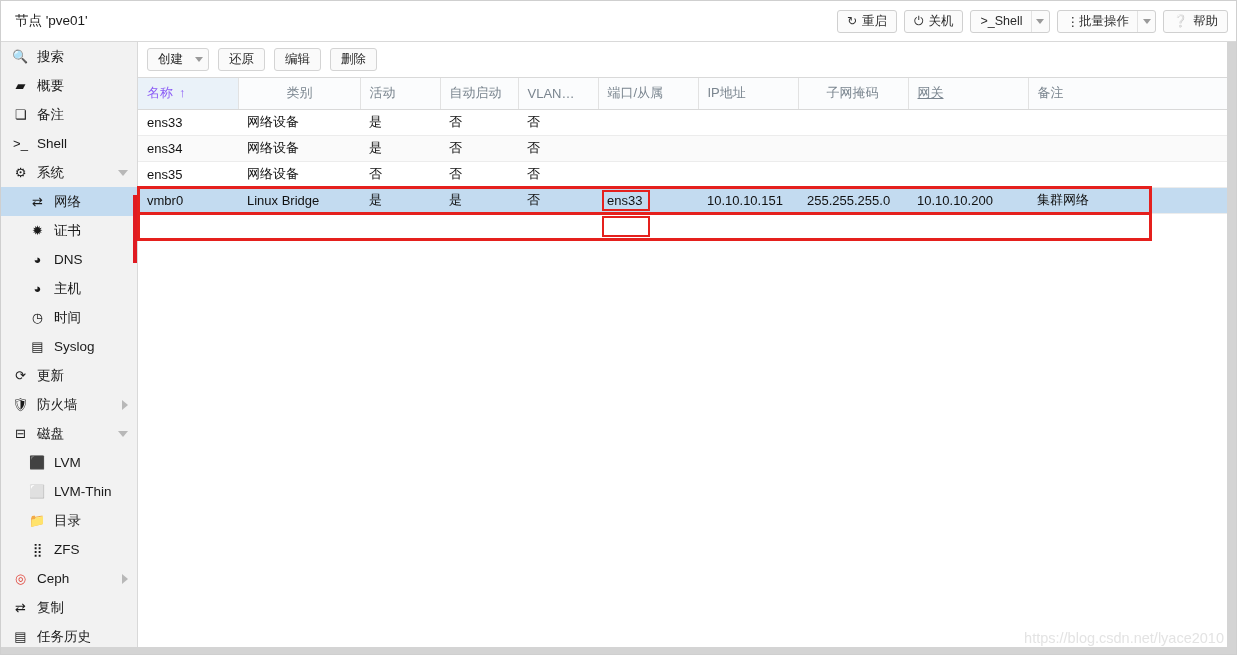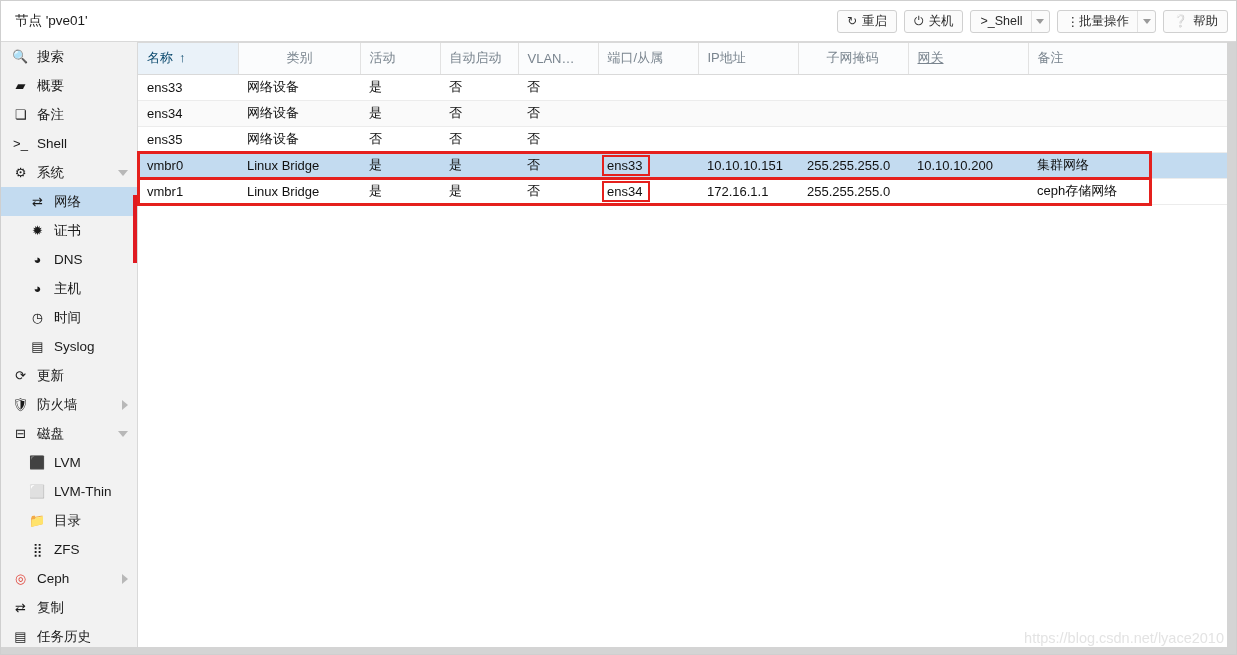--- a/index.html
+++ b/index.html
@@ -191,21 +191,21 @@
     font-weight: normal;
     font-size: 13px;
     color: #7a858f;
     text-align: left;
     padding: 0 0 0 9px;
     white-space: nowrap;
     overflow: hidden;
     cursor: pointer;
     user-select: none;
   }
-  table.nettable thead th.sorted { background: #eaf2f9; color: #0c4a6e; }
+  table.nettable thead th.sorted { background: #eaf2f9; color: #8b5cf6; }
   table.nettable tbody td {
     height: 26px;
     border-bottom: 1px solid #ececec;
     font-size: 13px;
     color: #111111;
     padding: 0 0 0 9px;
     white-space: nowrap;
     overflow: hidden;
   }
   tbody tr.alt td { background: #fafafa; }
@@ -381,20 +381,31 @@
         <div class="nav-item">
           <span class="nav-ic">▤</span>
           <span class="nav-lbl">任务历史</span>
         </div>
       </div>
     <div id="sb-red"></div>
   </div>
 
   <div id="content">
 
+    <div id="grid-toolbar">
+      <div class="gt-split">
+        <span class="main">创建</span>
+        <span class="arrowpart">
+          <span class="caret-dn"></span>
+        </span>
+      </div>
+      <div class="gt-btn">还原</div>
+      <div class="gt-btn">编辑</div>
+      <div class="gt-btn">删除</div>
+    </div>
 
     <div id="grid">
       <table class="nettable">
         <thead>
           <tr id="head-row">
               <th class="sorted" style="width: 100px;"><span>名称</span><span style="margin-left: 6px;">↑</span></th>
               <th style="width: 122px; padding-left: 48px;"><span>类别</span></th>
               <th style="width: 80px;"><span>活动</span></th>
               <th style="width: 78px;"><span>自动启动</span></th>
               <th style="width: 80px;"><span>VLAN…</span></th>
@@ -447,32 +458,20 @@
               <td style="width: 122px;">Linux Bridge</td>
               <td style="width: 80px;">是</td>
               <td style="width: 78px;">是</td>
               <td style="width: 80px;">否</td>
               <td id="ports-3" style="width: 100px;">ens33</td>
               <td style="width: 100px;">10.10.10.151</td>
               <td style="width: 110px;">255.255.255.0</td>
               <td style="width: 120px;">10.10.10.200</td>
               <td style="width: 200px;">集群网络</td>
             </tr>
-            <tr class="table-row" id="row-4">
-              <td style="width: 100px;">vmbr1</td>
-              <td style="width: 122px;">Linux Bridge</td>
-              <td style="width: 80px;">是</td>
-              <td style="width: 78px;">是</td>
-              <td style="width: 80px;">否</td>
-              <td id="ports-4" style="width: 100px;">ens34</td>
-              <td style="width: 100px;">172.16.1.1</td>
-              <td style="width: 110px;">255.255.255.0</td>
-              <td style="width: 120px;"></td>
-              <td style="width: 200px;">ceph存储网络</td>
-            </tr>
           </tbody>
       </table>
 
       <div id="overlays">
           <div class="ann-rect" style="left: -1px; top: 108px; width: 1015px; height: 55px;"></div>
           <div class="ann-rect" style="left: -1px; top: 134px; width: 1015px; height: 0px; border-bottom: none; border-left: none; border-right: none;"></div>
           <div class="ann-cell" style="left: 464px; top: 112px; width: 48px; height: 21px;"></div>
           <div class="ann-cell" style="left: 464px; top: 138px; width: 48px; height: 21px;"></div>
         </div>
     </div>

